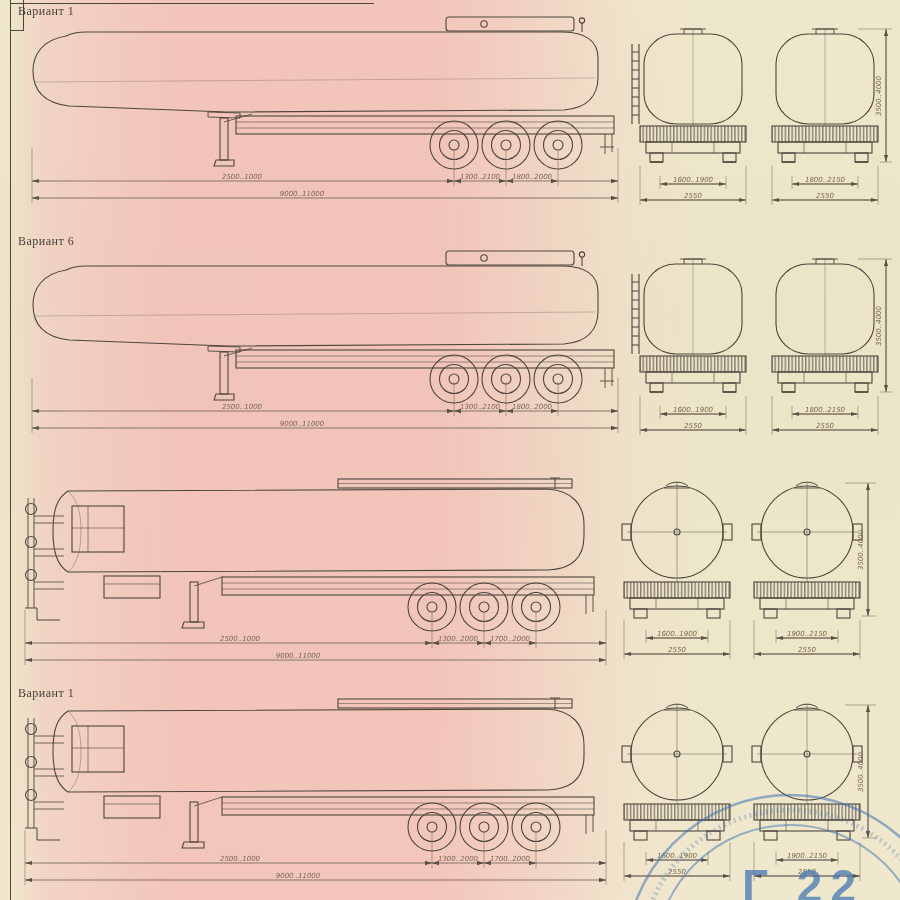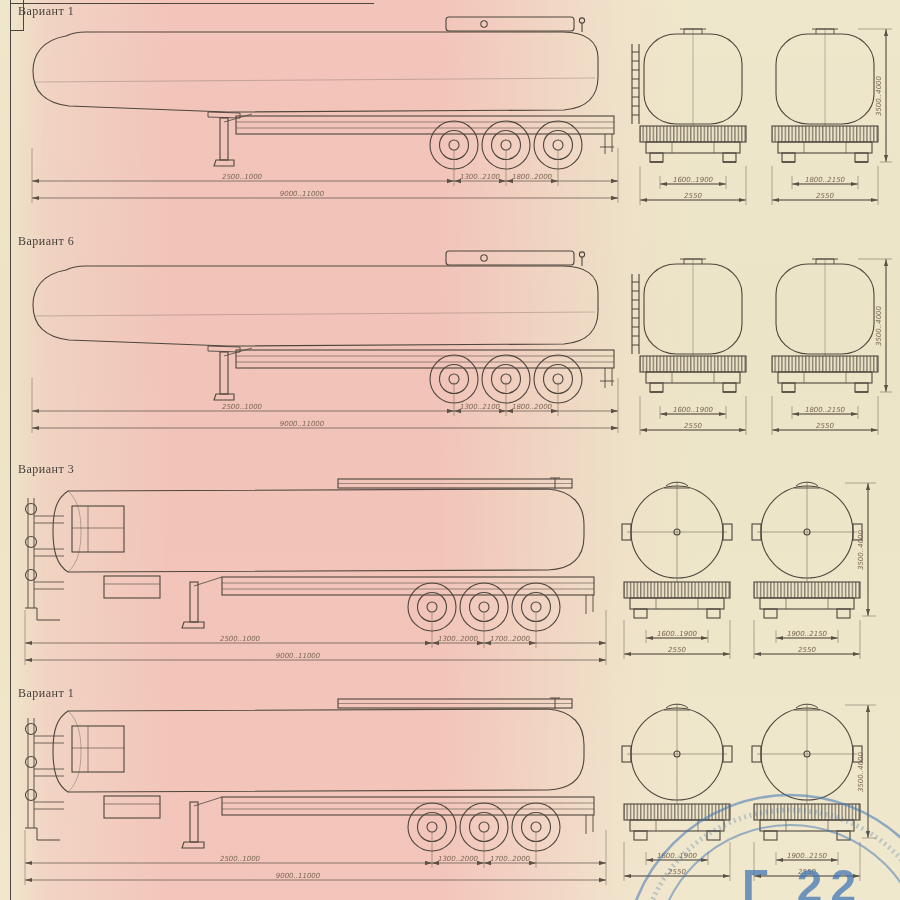--- a/index.html
+++ b/index.html
@@ -239,21 +239,20 @@
       <path class="thin" d="M858 31 H892 M880 164 H892"></path>
       <path class="dl" d="M886 31 V164"></path>
       <line class="arr" x1="886" y1="97" x2="886" y2="31.8" marker-end="url(#ar)"></line>
       <line class="arr" x1="886" y1="97" x2="886" y2="163.2" marker-end="url(#ar)"></line>
       <text class="dtx" transform="translate(881,98) rotate(-90)">3500..4000</text>
     </g>
   </svg>
 </div>
 
 <div class="variant" style="top:456px;height:224px">
-  <div class="vtitle" style="top:6px">Вариант 3</div>
   <svg class="sec" style="top:0" width="900" height="224">
     <use href="#sideB" transform="translate(8,20)"></use>
     <g>
       <path class="dl" d="M25 187 H606 M25 204 H606"></path>
       <path class="thin" d="M25 154 V209 M432 156 V192 M484 156 V192 M536 156 V192 M606 154 V209"></path>
       <line class="arr" x1="32" y1="187" x2="25.8" y2="187" marker-end="url(#ar)"></line>
       <line class="arr" x1="425" y1="187" x2="431.4" y2="187" marker-end="url(#ar)"></line>
       <line class="arr" x1="439" y1="187" x2="432.6" y2="187" marker-end="url(#ar)"></line>
       <line class="arr" x1="477" y1="187" x2="483.4" y2="187" marker-end="url(#ar)"></line>
       <line class="arr" x1="491" y1="187" x2="484.6" y2="187" marker-end="url(#ar)"></line>

